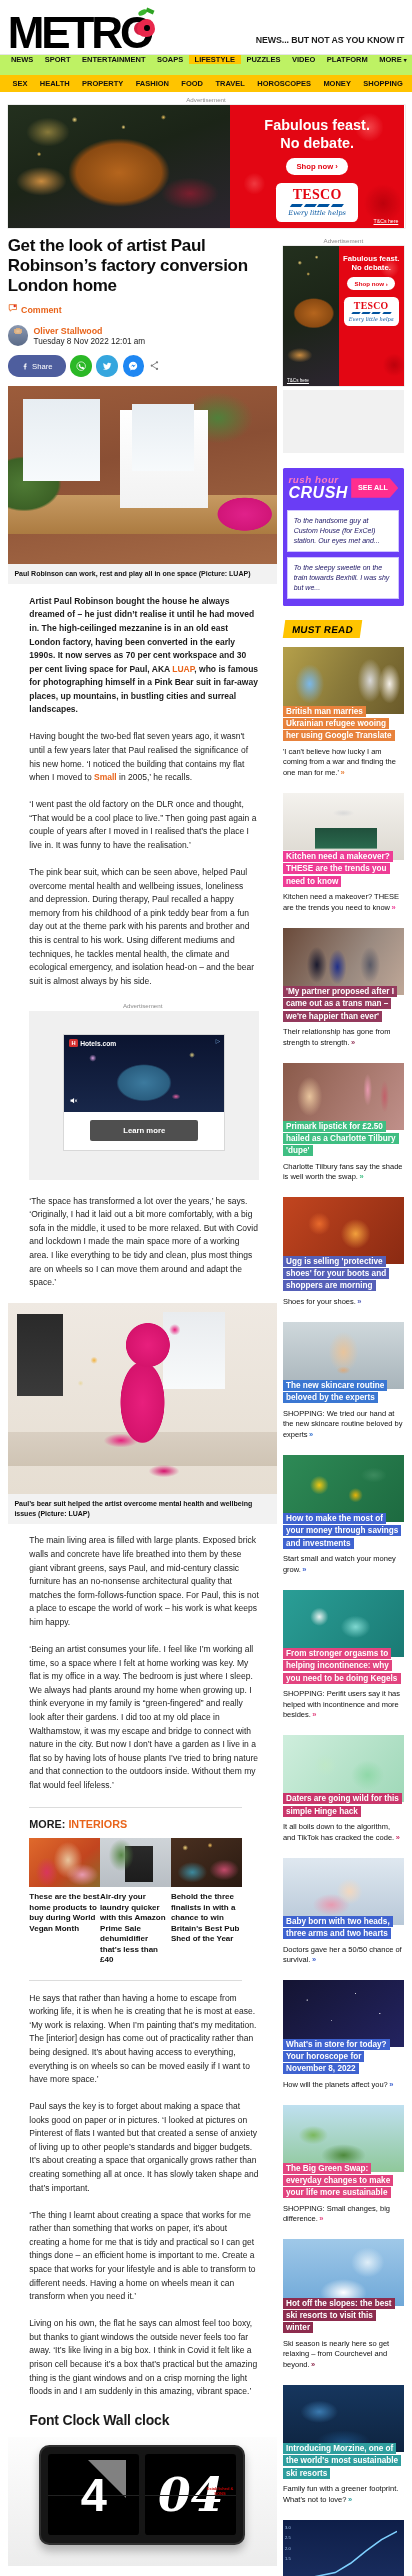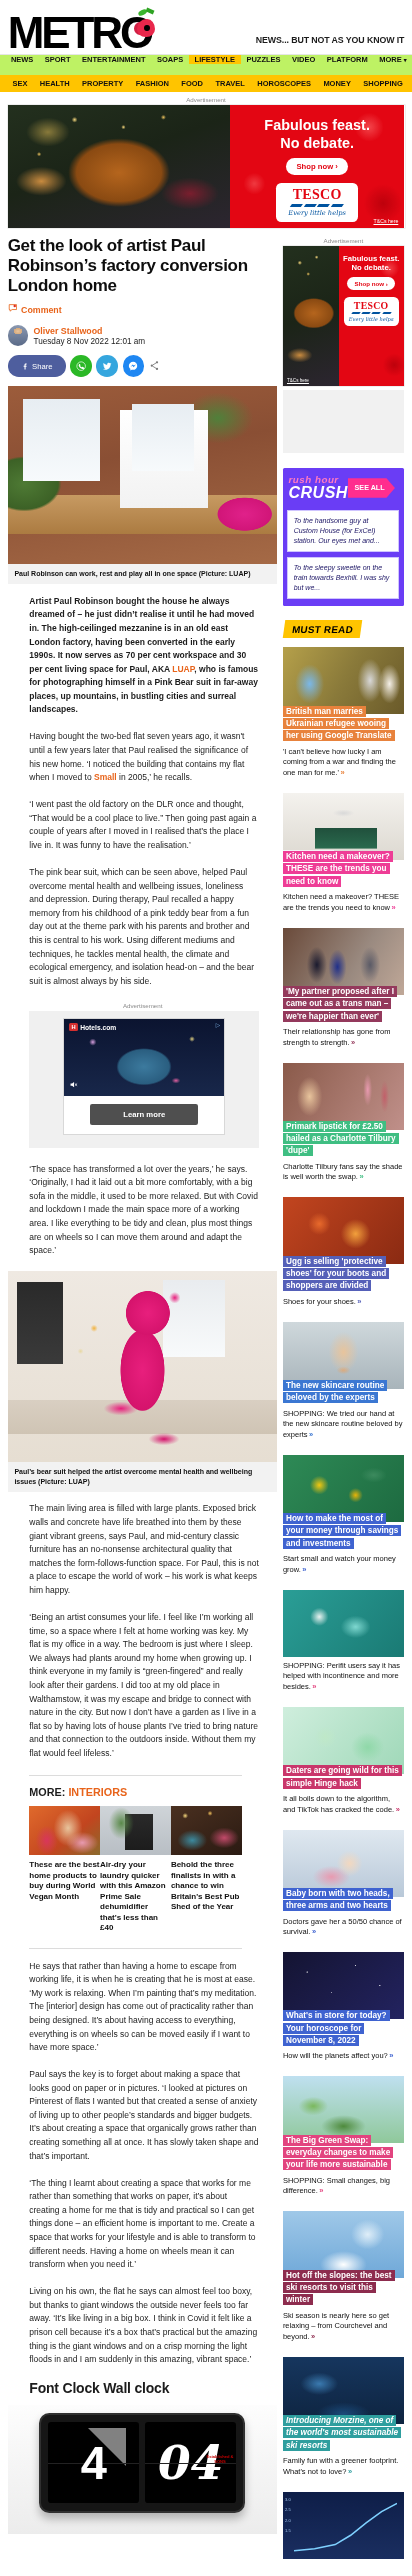--- a/index.html
+++ b/index.html
@@ -109,21 +109,21 @@
   .clock-ph{height:129px;background:linear-gradient(#fdfdfd,#ececec);}
   .clock{width:206px;height:100px;margin:7.2px auto 0;background:#161616;border:2.6px solid #303030;border-radius:10.3px;display:flex;padding:7.2px;gap:6.2px;position:relative;box-sizing:border-box;box-shadow:0 5.2px 8.2px rgba(0,0,0,.25);}
   .flap{flex:1;background:#000;border-radius:3.1px;color:#fff;display:flex;align-items:center;justify-content:center;font-size:47px;position:relative;overflow:hidden;}
   .flap::after{content:"";position:absolute;left:0;right:0;top:50%;height:1px;background:#222;}
   .flap .fold{position:absolute;top:6.2px;right:13.4px;width:0;height:0;border-left:38px solid transparent;border-top:38px solid #8f8f8f;opacity:.9;}
   .flap .hour{font-weight:bold;z-index:1;}
   .flap .min{font-family:"DejaVu Serif",serif;font-style:italic;font-weight:bold;}
   .clock-brand{position:absolute;right:8.2px;top:40px;color:#c40000;font-size:4.1px;width:30px;text-align:center;line-height:1.2;font-weight:bold;}
   
   .inline-ad-outer{background:#f0f0f0;margin:0 18.5px 14.4px 21.6px;padding:7.2px 0 13.4px;}
-  .inline-ad{width:160px;margin:0 auto;background:#fff;border:0.5px solid #d8d8d8;padding-bottom:9.3px;}
+  .inline-ad{width:160px;margin:16px auto;background:#fff;border:0.5px solid #d8d8d8;padding-bottom:9.3px;}
   .video{height:77px;background:
     radial-gradient(46px 31px at 50% 62%,#3c7a9e 0%,#2a5e80 55%,transparent 60%),
     radial-gradient(5.2px 5.2px at 18% 30%,#d8a0e0,transparent 70%),
     radial-gradient(4.1px 4.1px at 80% 26%,#e0d080,transparent 70%),
     radial-gradient(6.2px 4.1px at 70% 80%,#e060a0,transparent 70%),
     linear-gradient(#0b1430,#18274a);position:relative;color:#fff;}
   .hotels-logo{position:absolute;left:5.2px;top:4.1px;font-weight:bold;font-size:6.7px;display:flex;align-items:center;gap:2.6px;}
   .hotels-logo::before{content:"H";background:#d32f2f;color:#fff;width:8.2px;height:8.2px;display:inline-flex;align-items:center;justify-content:center;border-radius:1.5px;font-size:5.7px;}
   .mute{position:absolute;left:5.2px;bottom:5.2px;}
   .adchoice{position:absolute;right:4.1px;top:3.1px;color:#7fb3e8;font-size:5.7px;}
@@ -139,21 +139,21 @@
   .mpu-red{width:54%;background:radial-gradient(13.4px 13.4px at 78% 16%,rgba(255,120,120,.5),transparent 70%),radial-gradient(15.5px 15.5px at 85% 85%,rgba(180,0,10,.8),transparent 75%),#e30613;color:#fff;text-align:center;padding-top:8.2px;box-sizing:border-box;}
   .mpu .bb-line{font-size:7.7px;}
   .mpu .shopnow{font-size:6.2px;padding:3.1px 7.2px;margin-top:4.1px;border-radius:7.2px;}
   .mpu .tesco-card{width:49px;margin-top:6.2px;padding:3.1px 3.1px 3.6px;}
   .mpu .tesco-word{font-size:9.8px;}
   .mpu .tesco-dashes i{width:7.7px;height:2.1px;}
   .mpu .tesco-tag{font-size:5.2px;}
   .tncs-l{position:absolute;left:4.1px;bottom:3.1px;font-size:4.6px;color:#fff;text-decoration:underline;}
   .ad-slot{height:63px;background:#f1f1f1;margin-bottom:15.5px;}
   .crush{background:#6a3df5;padding:5.2px 4.6px 6.2px;margin-bottom:13.4px;border-radius:1.5px;}
-  .crush-head{display:flex;justify-content:flex-start;align-items:center;padding:1px 1px 4.1px;}
+  .crush-head{display:flex;justify-content:space-between;align-items:center;padding:1px 1px 4.1px;}
   .ch1{color:#ff79c1;font-size:9.8px;font-style:italic;font-weight:bold;letter-spacing:0.5px;display:block;}
   .ch2{color:#fff;font-size:16px;font-style:italic;font-weight:bold;letter-spacing:0.5px;line-height:1;display:block;}
   .see-all{background:#ff2e8e;color:#fff;font-weight:bold;font-size:7.2px;padding:5.2px 10.3px 5.2px 6.7px;clip-path:polygon(0 0,82% 0,100% 50%,82% 100%,0 100%);text-decoration:none;}
   .crush-msg{display:block;background:#fff;border:0.5px solid #cfc4ff;margin-top:4.1px;padding:5.2px 5.2px;font-style:italic;font-size:7px;color:#1b1464;line-height:1.45;text-decoration:none;}
   .must-read{display:inline-block;background:#ffc400;color:#000;font-weight:bold;font-size:9.8px;letter-spacing:0.3px;padding:3.6px 8.2px;transform:skewX(-8deg);margin:1px 0 9.3px 1px;}
   .story{display:block;text-decoration:none;color:#111;margin-bottom:14.4px;}
   .thumb{width:121px;height:67px;position:relative;}
   .kicker{position:absolute;left:0;bottom:0;background:#f4f4f4;color:#888;font-size:5.4px;font-weight:bold;letter-spacing:0.8px;padding:2.1px 4.6px;}
   .s-title{position:relative;margin-top:-8.8px;line-height:1.5;padding-right:3.1px;}
   .hl{display:inline;color:#fff;font-weight:bold;font-size:8.2px;padding:1px 3.1px;-webkit-box-decoration-break:clone;box-decoration-break:clone;}
@@ -162,21 +162,21 @@
   .acc-orange .hl{background:#e8823c;}.acc-orange .arr{color:#e8823c;}
   .acc-pink .hl{background:#ee3d96;}.acc-pink .arr{color:#ee3d96;}
   .acc-maroon .hl{background:#94395c;}.acc-maroon .arr{color:#94395c;}
   .acc-green .hl{background:#3fbe82;}.acc-green .arr{color:#3fbe82;}
   .acc-slate .hl{background:#5560b8;}.acc-slate .arr{color:#5560b8;}
   .acc-blue .hl{background:#3b77d2;}.acc-blue .arr{color:#3b77d2;}
   .acc-royal .hl{background:#3f63d0;}.acc-royal .arr{color:#3f63d0;}
   .acc-hotpink .hl{background:#e2447f;}.acc-hotpink .arr{color:#e2447f;}
   .acc-crimson .hl{background:#c9366b;}.acc-crimson .arr{color:#c9366b;}
   .acc-wine .hl{background:#8d2c4e;}.acc-wine .arr{color:#8d2c4e;}
-  .acc-teal .hl{background:#2e9e9e;font-style:italic;}.acc-teal .arr{color:#2e9e9e;}
+  .acc-teal .hl{background:#2e9e9e;}.acc-teal .arr{color:#2e9e9e;}
   
   .th-wed{background:radial-gradient(20.6px 28px at 22% 55%,#7ab8e8,transparent 70%),radial-gradient(18px 31px at 72% 50%,#d8d8d8,transparent 70%),radial-gradient(15.5px 28px at 88% 55%,#f5f0e8,transparent 70%),linear-gradient(120deg,#b5a04a,#8a7a3a 50%,#6a5a2a);}
   .th-kitchen{background:linear-gradient(#20503c,#2a6a4e) 55% 75%/62px 20.6px no-repeat,radial-gradient(15.5px 5.2px at 50% 30%,#d8d8d8,transparent 70%),linear-gradient(#f4f2ee,#dcd8d0);}
   .th-couple{background:radial-gradient(14.4px 26px at 28% 55%,#1a1a2e,transparent 70%),radial-gradient(13px 25px at 45% 58%,#20308a,transparent 70%),radial-gradient(14.4px 26px at 72% 55%,#5a5a66,transparent 70%),linear-gradient(120deg,#6a4a3a,#9a8a80 60%,#c0a898);}
   .th-lip{background:radial-gradient(6.2px 23px at 70% 40%,#e89ab0,transparent 70%),radial-gradient(6.2px 23px at 84% 50%,#c2606a,transparent 70%),radial-gradient(18px 28px at 22% 50%,#e8c49c,transparent 70%),linear-gradient(120deg,#8a5a4a,#c0908a);}
   .th-face{background:radial-gradient(20.6px 28px at 50% 45%,#e8c49c,transparent 72%),radial-gradient(9.3px 5.2px at 50% 72%,#d8a87c,transparent 75%),linear-gradient(#cfd8dc,#a8b4ba);}
   .th-money{background:radial-gradient(13.4px 13.4px at 30% 45%,#f2c80f,transparent 70%),radial-gradient(10.3px 10.3px at 60% 60%,#e8b407,transparent 70%),radial-gradient(18px 10.3px at 75% 30%,#3c8a5e,transparent 72%),linear-gradient(130deg,#2e8a56,#1d6a40);}
   .th-teal{background:radial-gradient(20.6px 15.5px at 60% 55%,#7fd8d0,transparent 72%),radial-gradient(13px 13px at 30% 40%,#e8f2f0,transparent 70%),linear-gradient(130deg,#2a9e96,#1a7a74);}
   .th-swirl{background:radial-gradient(15.5px 15.5px at 35% 45%,#bfe8c8,transparent 70%),radial-gradient(23px 20.6px at 70% 60%,#8fd8a8,transparent 72%),linear-gradient(130deg,#cfeedd,#9fd8b8);}
   .th-baby{background:radial-gradient(18px 18px at 55% 50%,#f2d8c0,transparent 72%),radial-gradient(26px 15.5px at 40% 70%,#e89ab0,transparent 72%),linear-gradient(#dfe8f0,#b8c8d8);}
@@ -471,35 +471,36 @@
         <div class="s-title"><span class="hl">'My partner proposed after I came out as a trans man – we're happier than ever'</span></div>
         <div class="s-support"><span>Their relationship has gone from strength to strength.</span><span class="arr">»</span></div>
       </a>
       <a class="story acc-green">
         <div class="thumb th-lip"></div>
         <div class="s-title"><span class="hl">Primark lipstick for £2.50 hailed as a Charlotte Tilbury 'dupe'</span></div>
         <div class="s-support"><span>Charlotte Tilbury fans say the shade is well worth the swap.</span><span class="arr">»</span></div>
       </a>
       <a class="story acc-slate">
         <div class="thumb th-home"></div>
-        <div class="s-title"><span class="hl">Ugg is selling 'protective shoes' for your boots and shoppers are divided</span></div>
+        <div class="s-title"><span class="hl">Ugg is selling 'protective shoes' for your boots and shoppers are morning</span></div>
         <div class="s-support"><span>Shoes for your shoes.</span><span class="arr">»</span></div>
       </a>
       <a class="story acc-blue">
         <div class="thumb th-face"></div>
         <div class="s-title"><span class="hl">The new skincare routine beloved by the experts</span></div>
         <div class="s-support"><span>SHOPPING: We tried our hand at the new skincare routine beloved by experts</span><span class="arr">»</span></div>
       </a>
       <a class="story acc-royal">
         <div class="thumb th-money"></div>
         <div class="s-title"><span class="hl">How to make the most of your money through savings and investments</span></div>
         <div class="s-support"><span>Start small and watch your money grow.</span><span class="arr">»</span></div>
       </a>
       <a class="story acc-hotpink">
         <div class="thumb th-teal"></div>
+        <div class="s-title"><span class="hl">From stronger orgasms to helping incontinence: why you need to be doing Kegels</span></div>
         <div class="s-support"><span>SHOPPING: Perifit users say it has helped with incontinence and more besides.</span><span class="arr">»</span></div>
       </a>
       <a class="story acc-crimson">
         <div class="thumb th-swirl"></div>
         <div class="s-title"><span class="hl">Daters are going wild for this simple Hinge hack</span></div>
         <div class="s-support"><span>It all boils down to the algorithm, and TikTok has cracked the code.</span><span class="arr">»</span></div>
       </a>
       <a class="story acc-royal">
         <div class="thumb th-baby"></div>
         <div class="s-title"><span class="hl">Baby born with two heads, three arms and two hearts</span></div>

